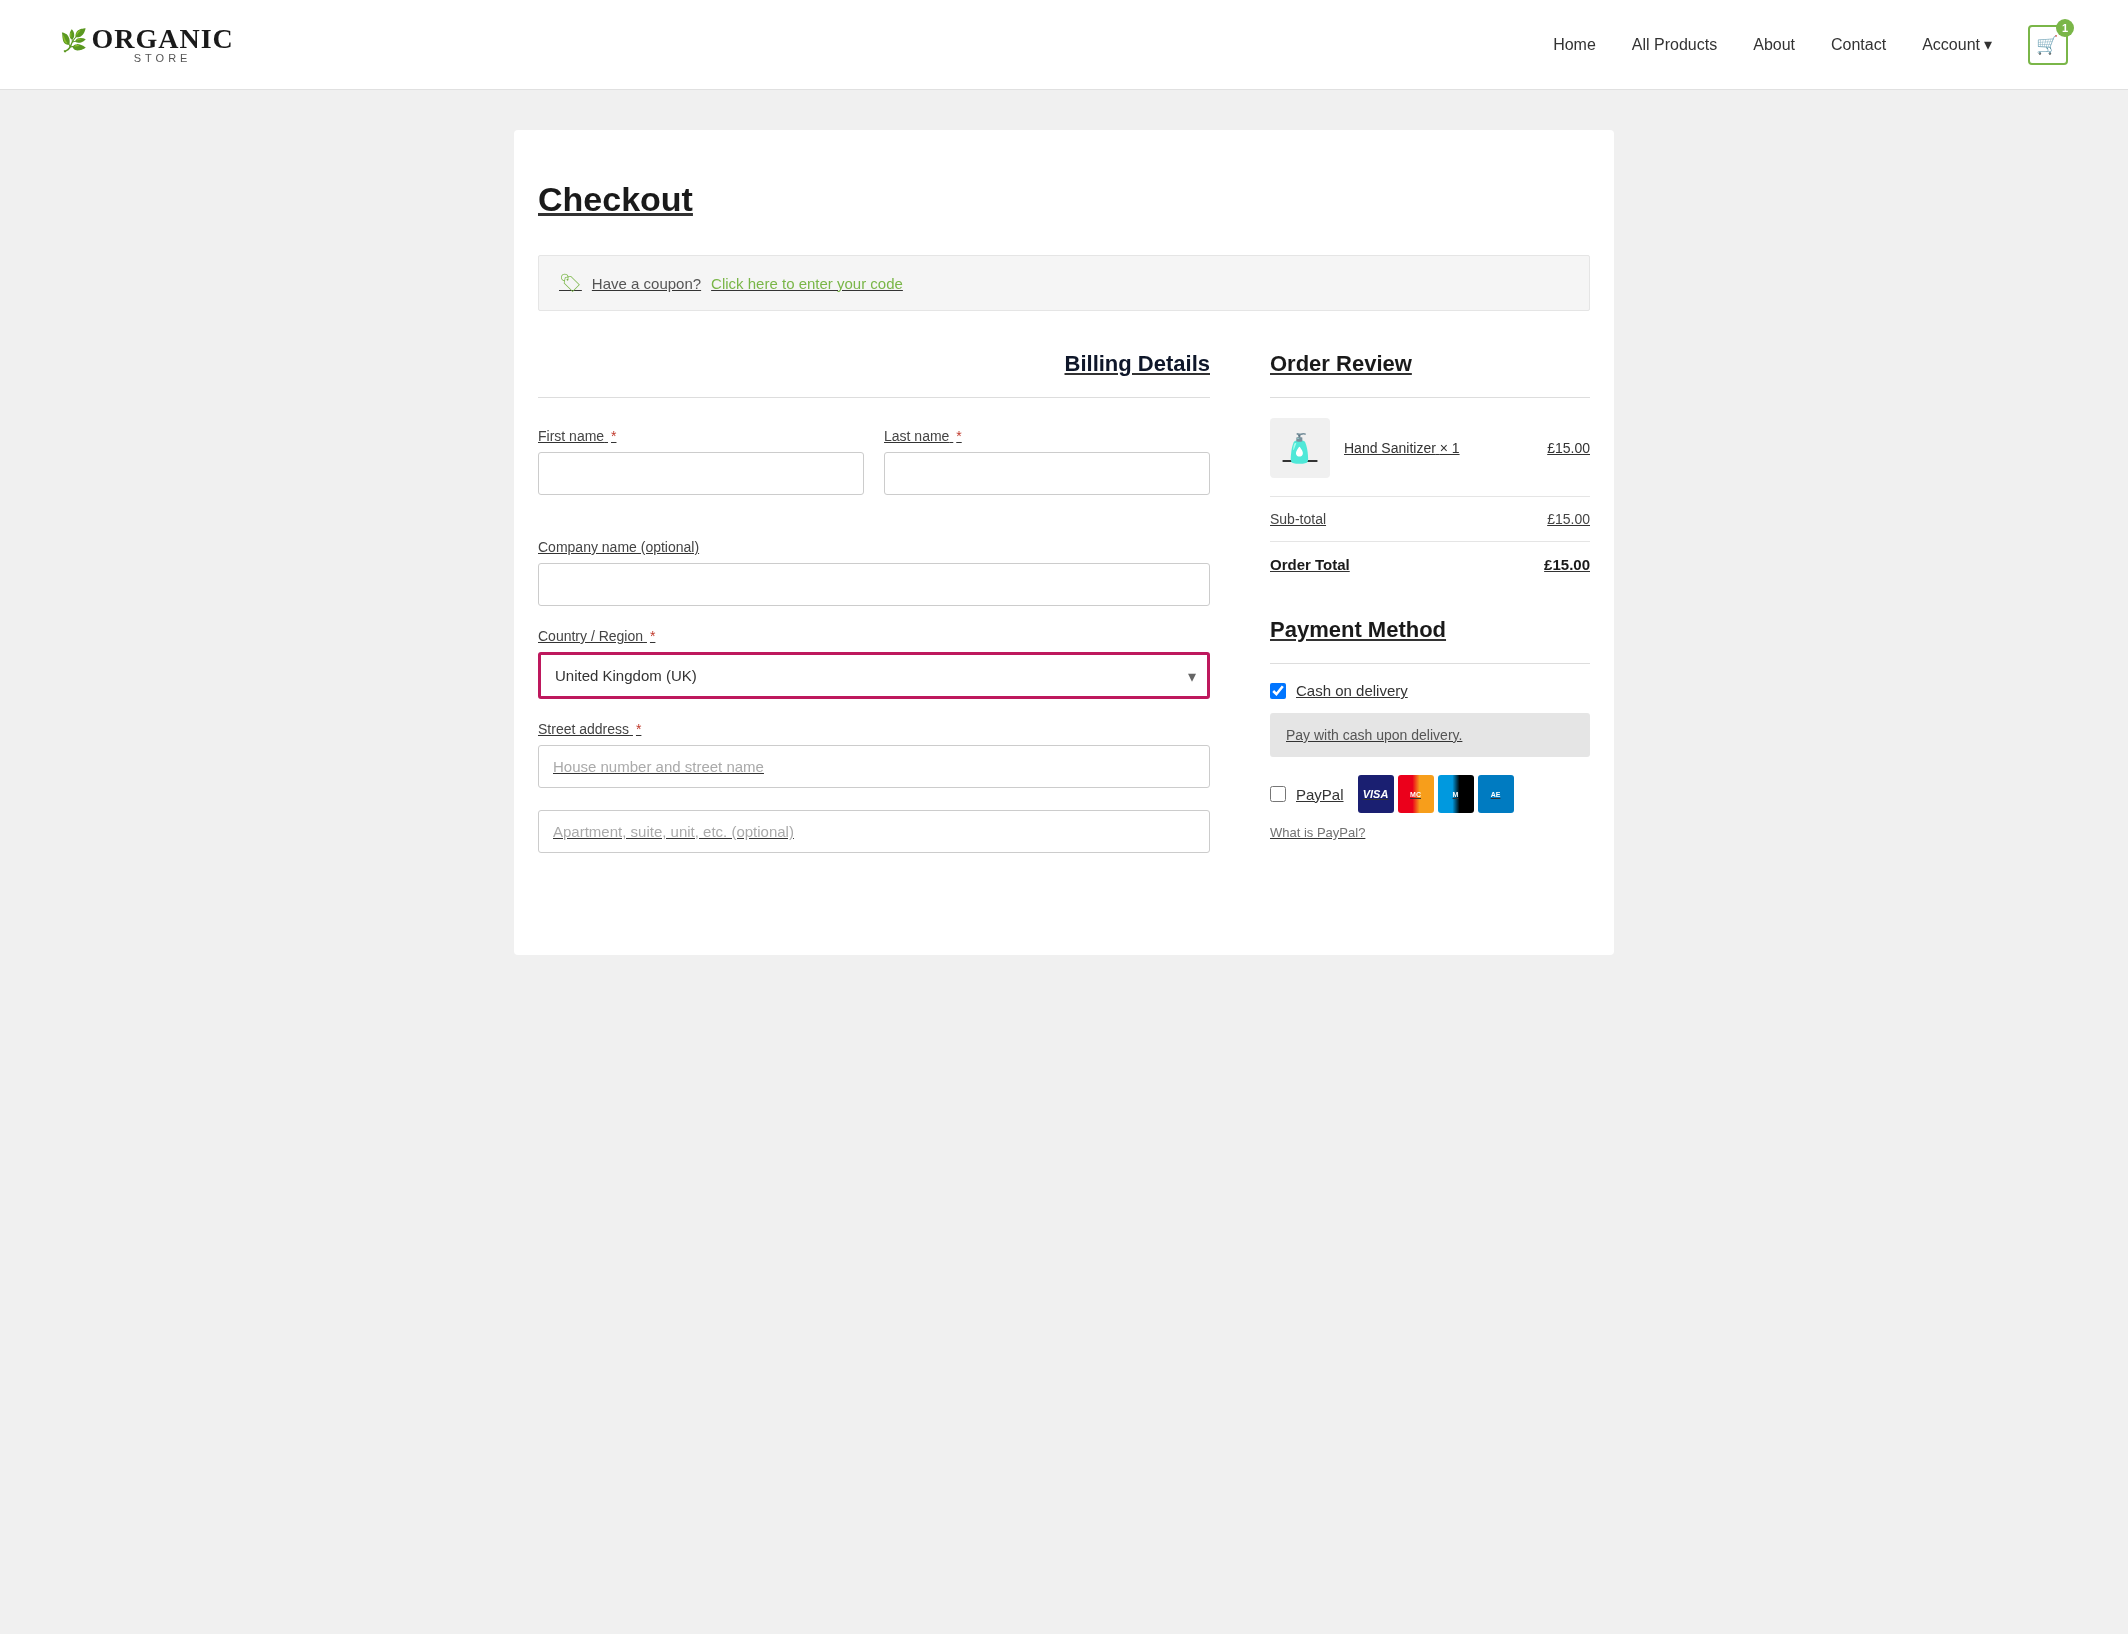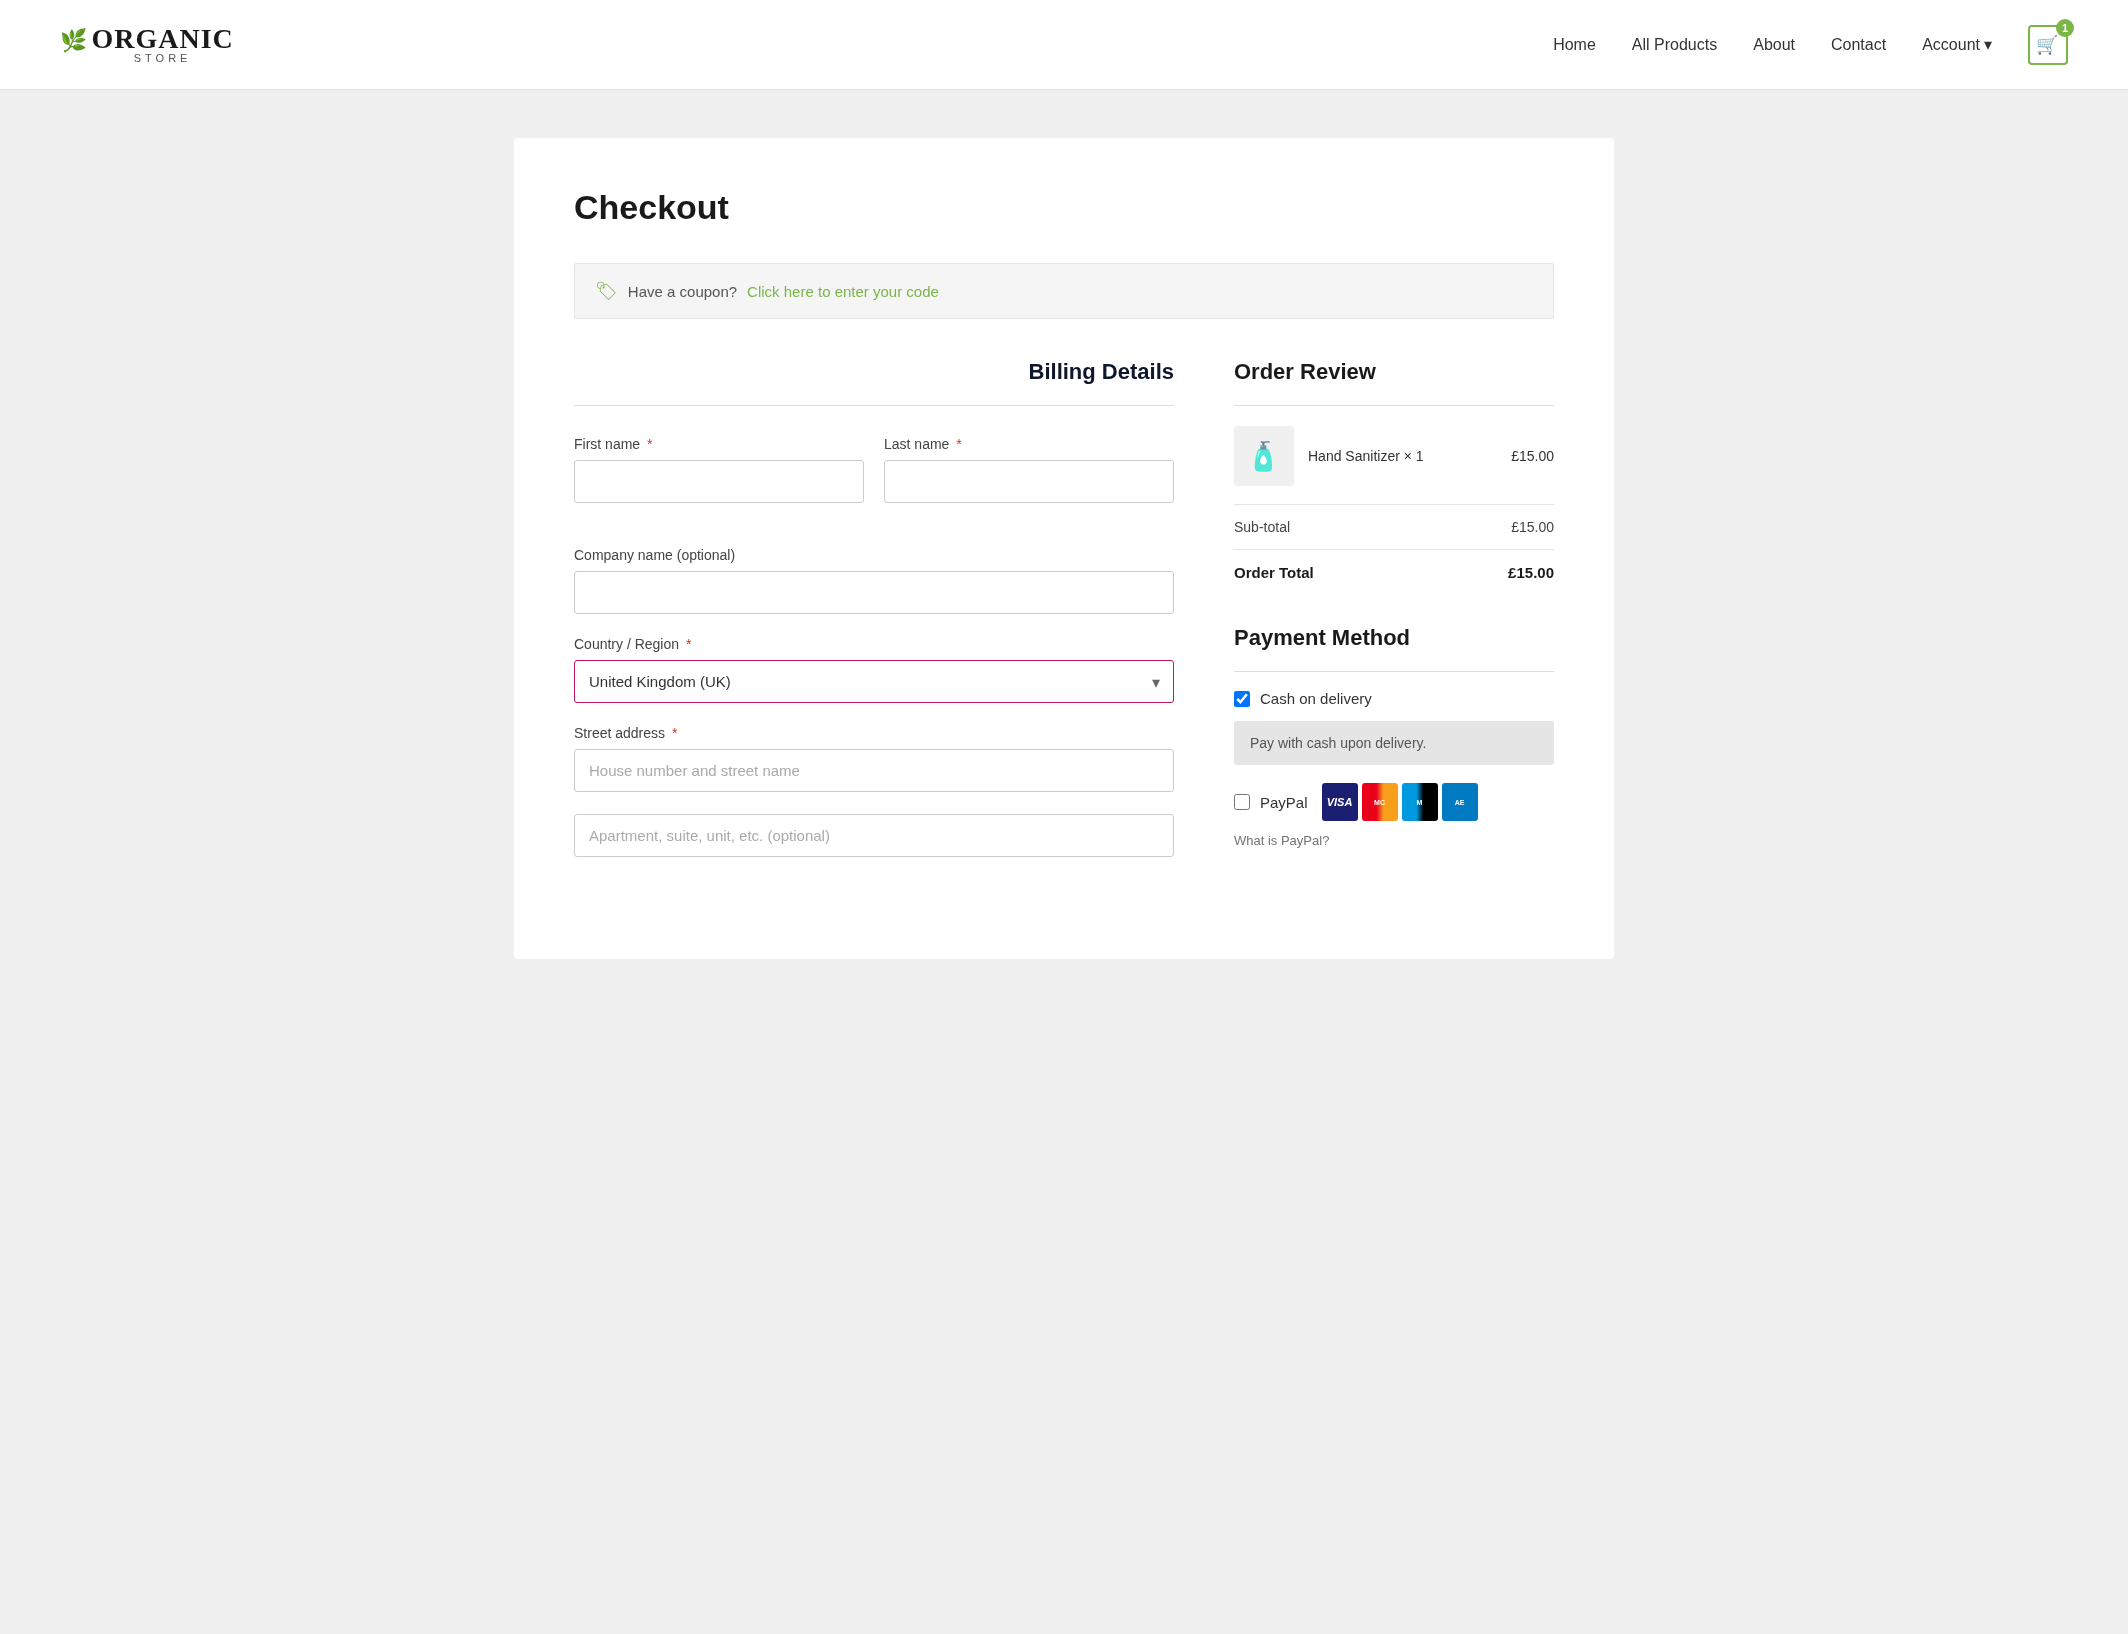--- a/index.html
+++ b/index.html
@@ -90,23 +90,24 @@
 
     
     .page-bg {
       background: #f0f0f0;
       min-height: calc(100vh - 90px);
       padding: 40px 0;
     }
     .page-container {
       background: #fff;
       max-width: 1100px;
-      margin: 8px auto;
-      padding: 50px 60px 80px;
+      margin: 0 auto;
+      padding: 50px 24px 80px;
       border-radius: 4px;
+      text-decoration: underline;
     }
     .page-title {
       font-size: 34px;
       font-weight: 700;
       margin-bottom: 36px;
       color: #1a1a1a;
     }
 
     
     .coupon-bar {
@@ -179,21 +180,21 @@
       border: 1px solid #ccc;
       border-radius: 3px;
       padding: 12px 14px;
       font-size: 15px;
       outline: none;
       background: #fff;
       color: #333;
     }
     .form-input::placeholder { color: #aaa; }
     .form-select {
-      border: 1px solid #be185d;
+      border: 3px solid #be185d;
       border-radius: 3px;
       padding: 12px 14px;
       font-size: 15px;
       outline: none;
       background: #fff;
       color: #333;
       appearance: none;
       cursor: pointer;
       width: 100%;
     }

